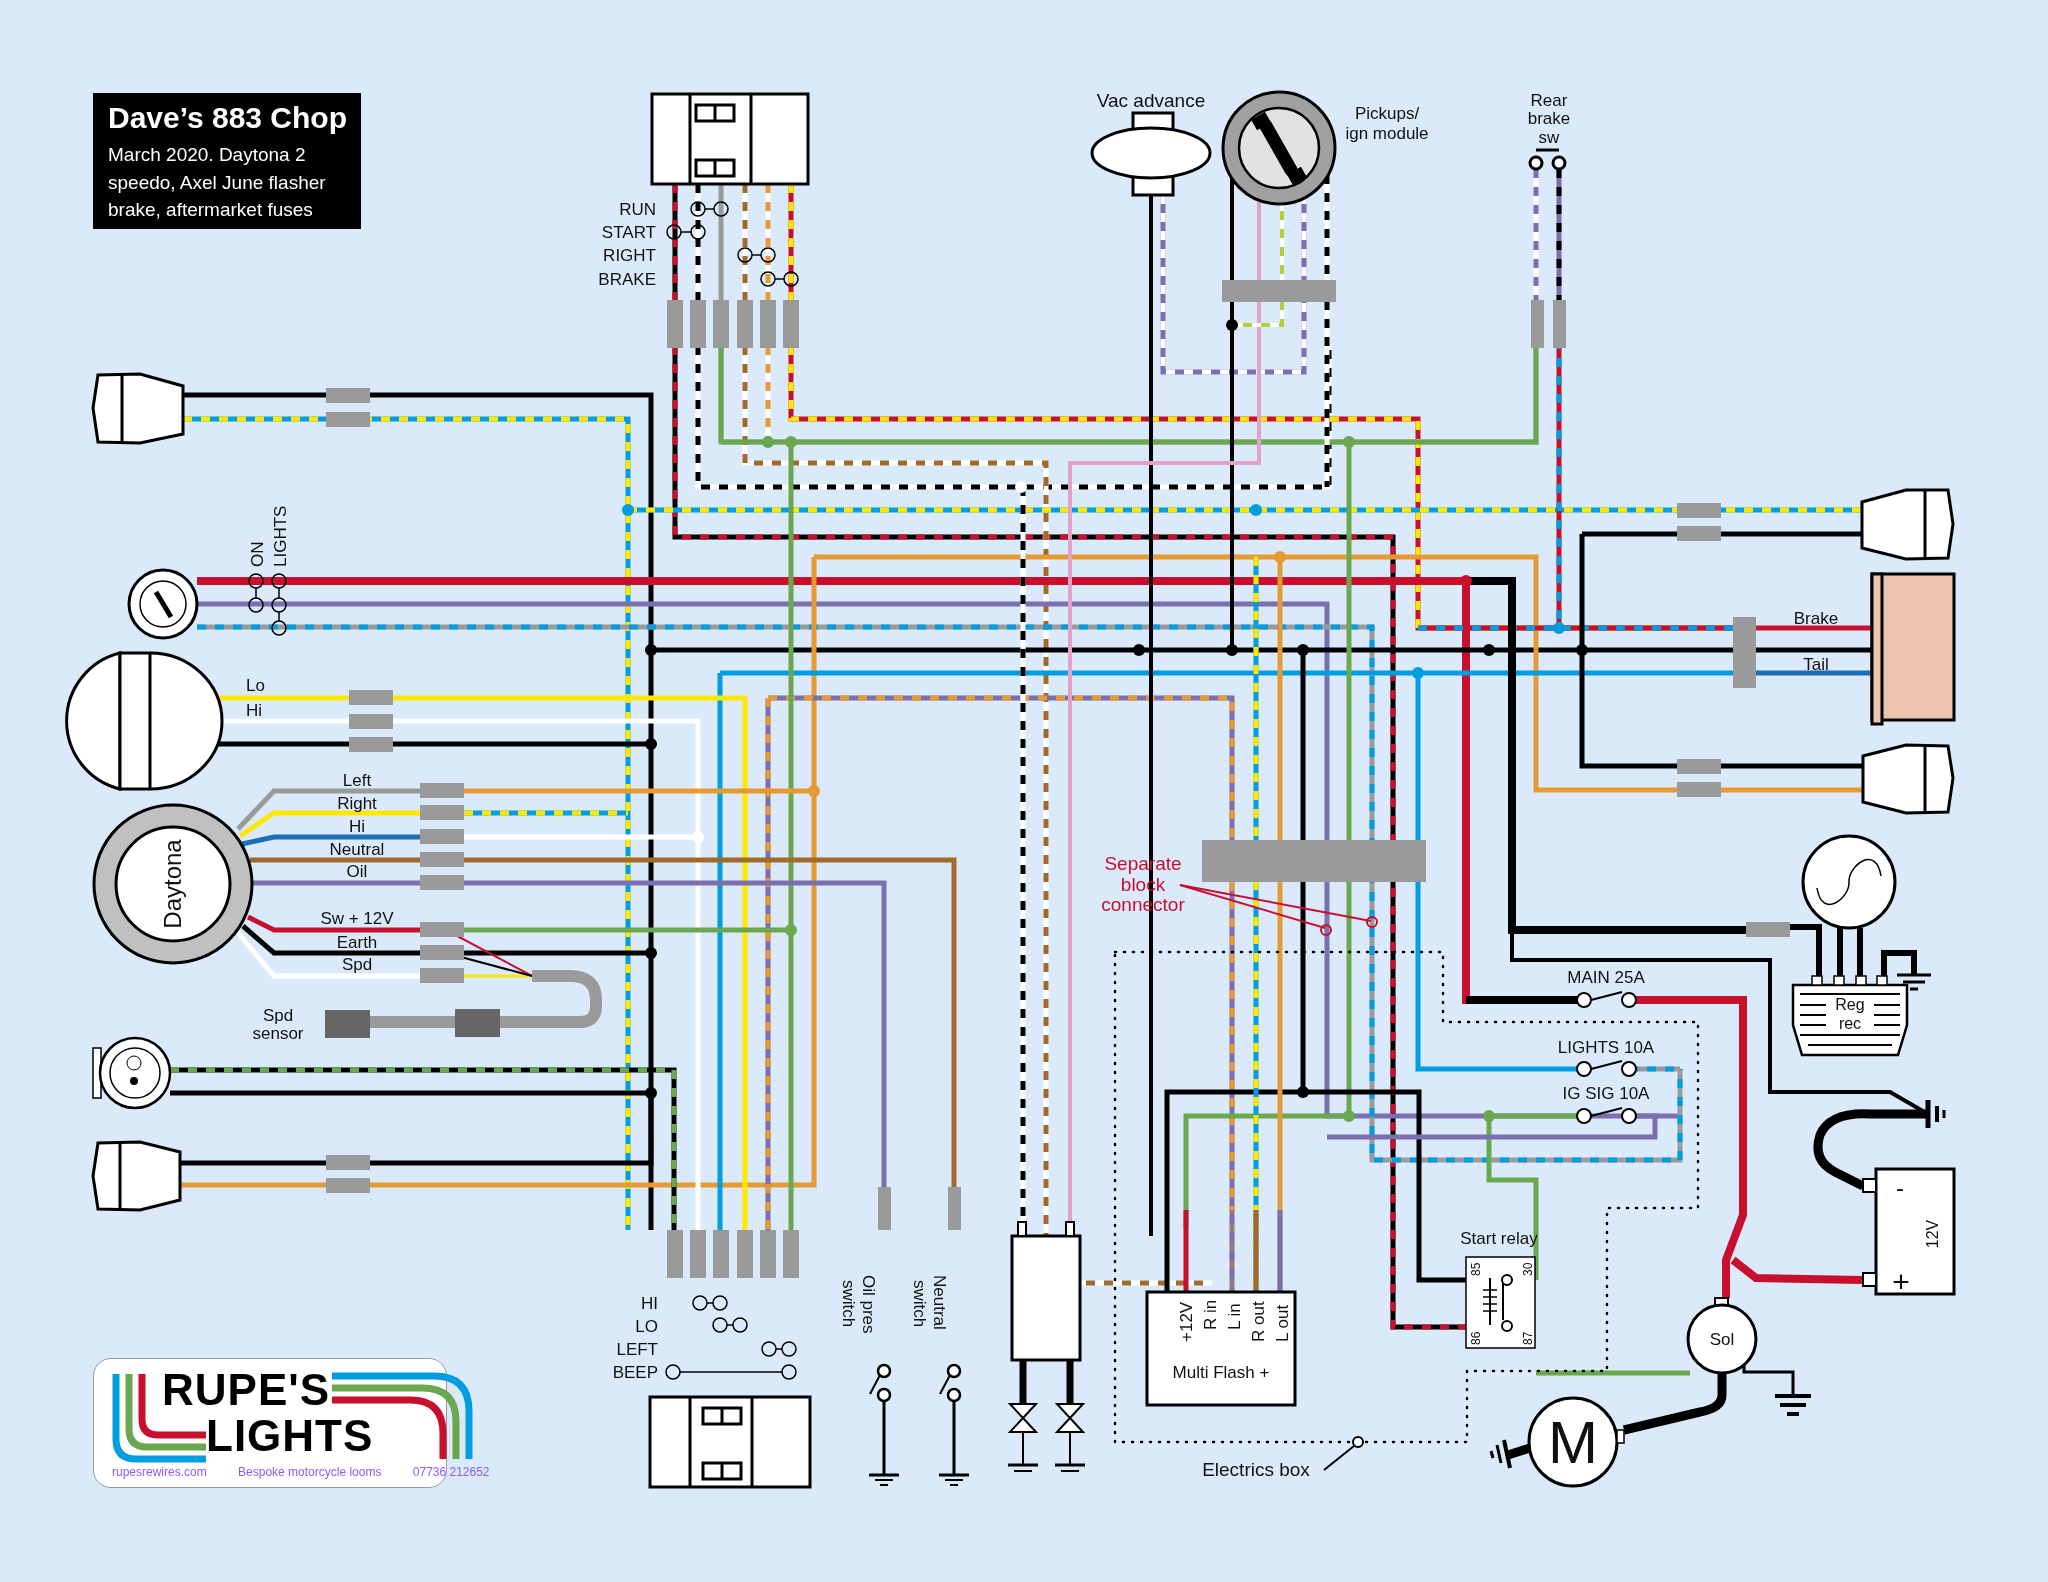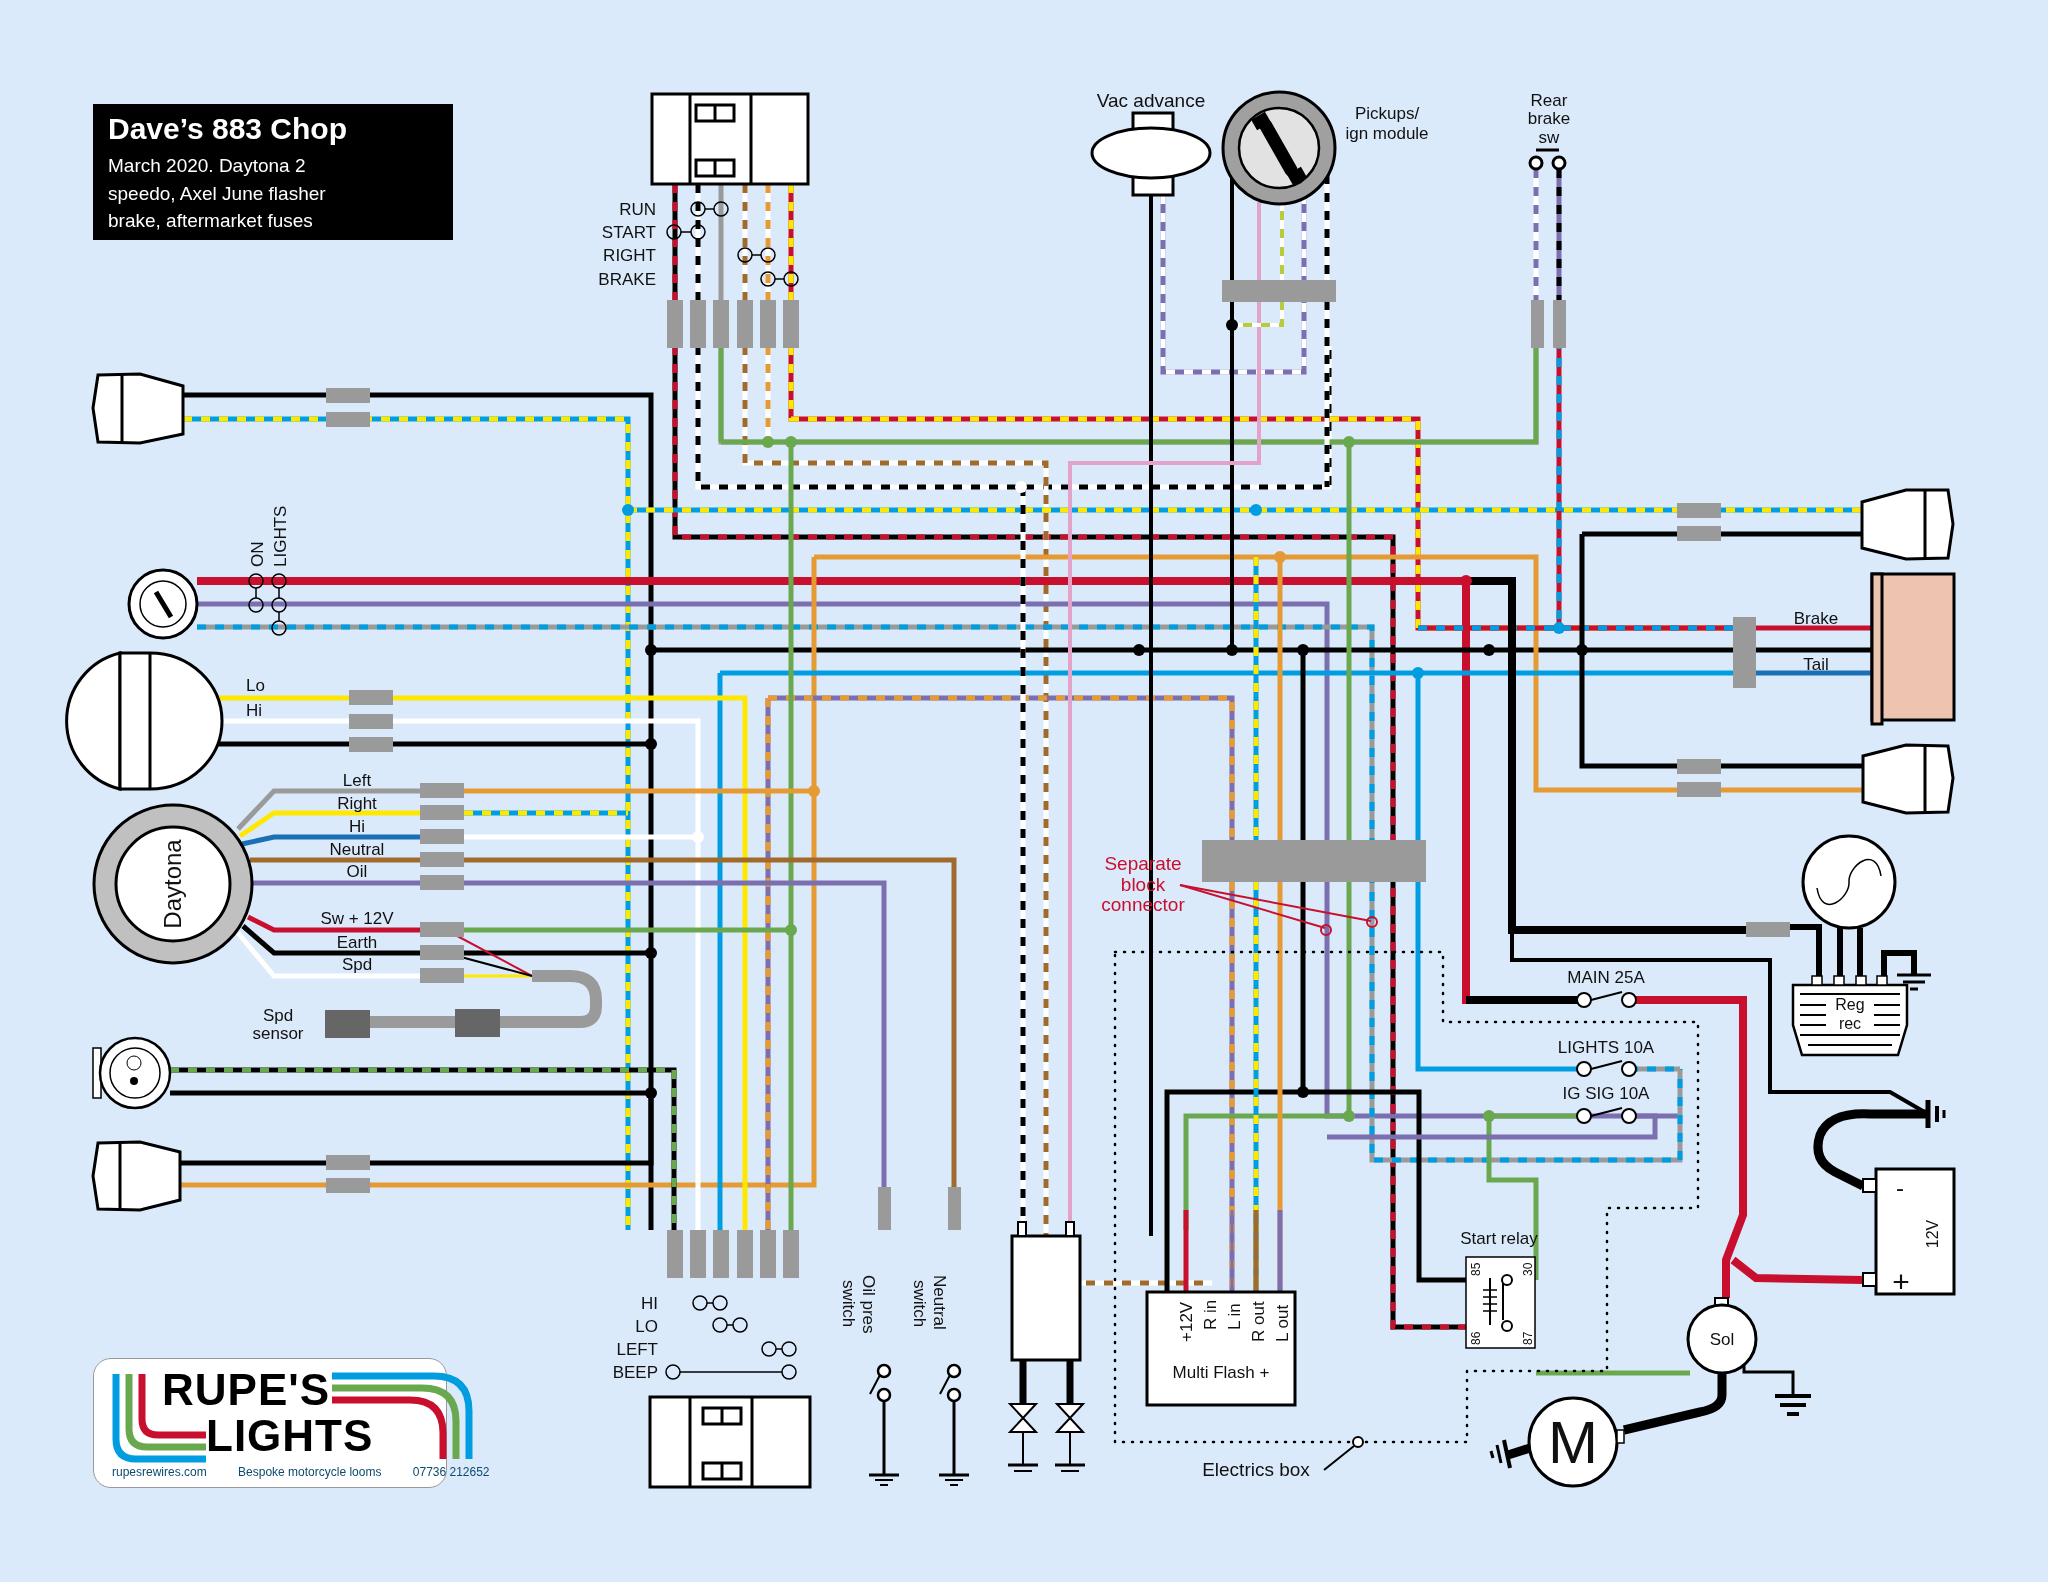--- a/index.html
+++ b/index.html
@@ -1,24 +1,24 @@
 <!DOCTYPE html>
 <html><head>
 <meta charset="utf-8">
 <style>
   html, body { margin:0; padding:0; background:#dbeafa; }
   body { width:2048px; height:1582px; overflow:hidden; font-family:"Liberation Sans", sans-serif; }
   #stage { position:absolute; left:0; top:0; width:2048px; height:1582px; }
   svg text { font-family:"Liberation Sans", sans-serif; fill:#111; }
   .lbl { font-size:17px; }
-  .title-box { position:absolute; left:93px; top:93px; width:360px; height:136px; background:#000; color:#fff; padding:0; box-sizing:border-box;margin-top:11px; }
+  .title-box { position:absolute; left:93px; top:93px; width:268px; height:136px; background:#000; color:#fff; padding:0; box-sizing:border-box; }
   .title-box .t { position:absolute; left:15px; top:8px; font-size:30px; font-weight:bold; }
   .title-box .s { position:absolute; left:15px; font-size:19px; line-height:28px; }
   .logo { position:absolute; left:93px; top:1358px; width:354px; height:130px; background:#fff; border:1px solid #999; border-radius:18px; box-sizing:border-box; }
-  .logo .foot { position:absolute; left:18px; bottom:8px; font-size:12px; color:#0c4a6e; white-space:nowrap; }
+  .logo .foot { position:absolute; left:18px; bottom:8px; font-size:12px; color:#8b5cf6; white-space:nowrap; }
   .logo .foot span { margin-right:28px; }
   .logo .word { position:absolute; font-weight:bold; font-family:"Liberation Sans", sans-serif; color:#000; letter-spacing:1px; }
 </style>
 </head>
 <body>
 
 <div id="stage">
 <svg id="diagram" width="2048" height="1582" viewBox="0 0 2048 1582" xmlns="http://www.w3.org/2000/svg">
   <g id="wires">
         <path d="M675,184 L675,537 L1393,537 L1393,1327 L1466,1327" fill="none" stroke="#000000" stroke-width="5" stroke-linejoin="miter"></path>

